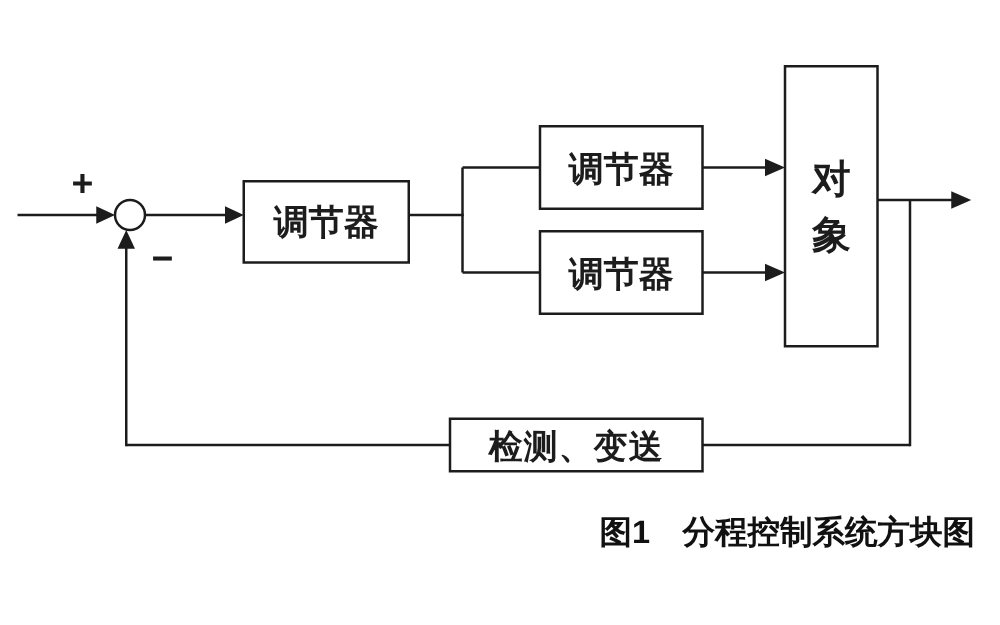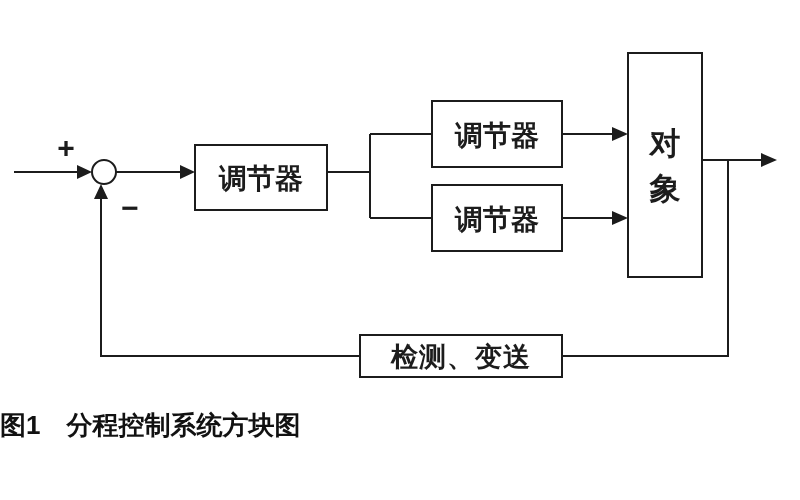--- a/index.html
+++ b/index.html
@@ -28,21 +28,21 @@
   .block-label { font-size: 28px; }
   .plant-char { font-size: 31px; }
   .sign-plus { font-size: 30px; }
   .sign-minus { font-size: 30px; }
   .feedback-label { font-size: 27px; letter-spacing: 1px; }
   .caption {
     position: absolute;
     left: 0;
     top: 408px;
     width: 780px;
-    text-align: left;
+    text-align: right;
     font-size: 26px;
     font-weight: bold;
     color: #111111;
     white-space: pre;
   }
 </style>
 </head>
 <body>
 
 <div class="page">

